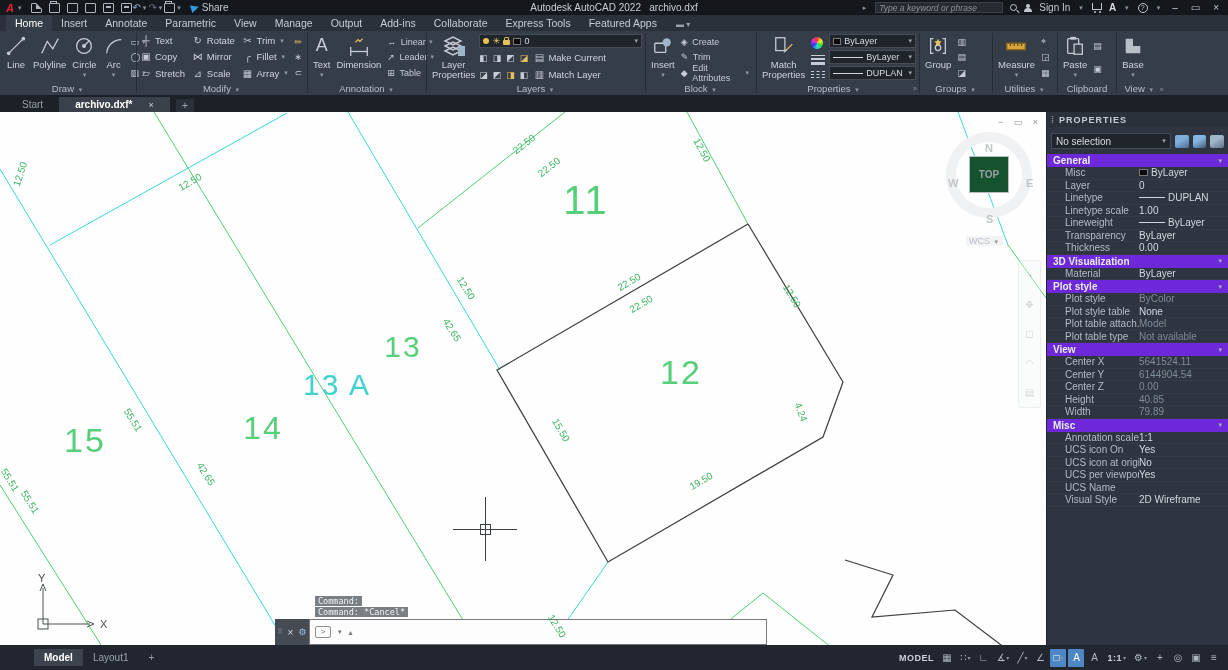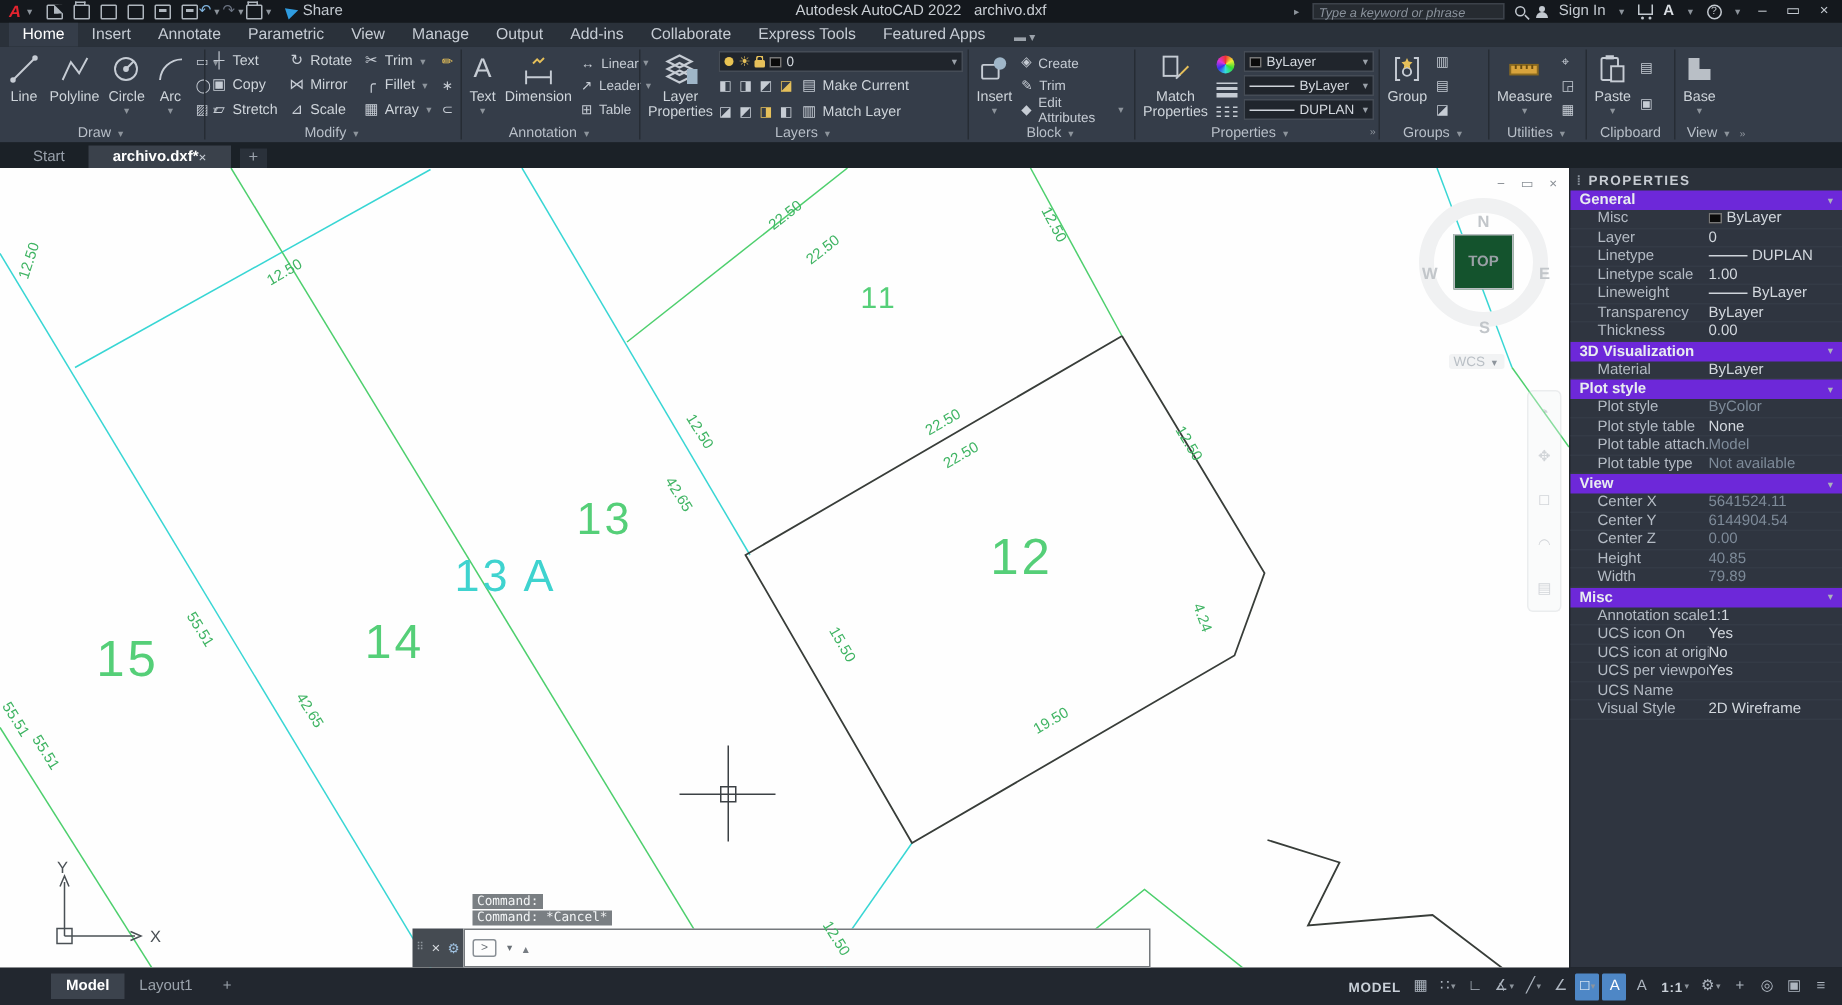--- a/index.html
+++ b/index.html
@@ -67,21 +67,21 @@
   .cwheel { width:12px; height:12px; border-radius:50%; background:conic-gradient(#e33,#ee3,#3d3,#3dd,#33e,#d3d,#e33); display:inline-block; }
   .lwstack { display:inline-flex; flex-direction:column; gap:2px; width:14px; }
   .lwstack i { border-top:1px solid #c6ccd4; } .lwstack i:nth-child(2){border-top-width:2px;} .lwstack i:nth-child(3){border-top-width:3px;}
   .ltstack { display:inline-flex; flex-direction:column; gap:2px; width:14px; }
   .ltstack i { border-top:1px dashed #c6ccd4; }
   .twoLine { line-height:10px; }
 
   
   #filetabs { height:17px; background:#1b2127; display:flex; align-items:flex-end; padding-left:6px; flex:0 0 17px; }
   .ftab { font-size:10px; color:#98a0aa; padding:2px 16px; }
-  .ftab.active { background:#3a414b; color:#fff; font-weight:bold; display:flex; gap:0; align-items:center; }
+  .ftab.active { background:#3a414b; color:#fff; font-weight:bold; display:flex; gap:16px; align-items:center; }
   .ftab .fx { font-weight:normal; color:#c6ccd4; font-size:9px; }
   .fplus { color:#9aa2ac; font-size:11px; margin-left:6px; padding:0 6px 1px; background:#2a313a; }
 
   
   #main { flex:1; display:flex; min-height:0; }
   #canvas { position:relative; width:1046px; height:533px; background:#fefefe; overflow:hidden; }
   #draw-svg { position:absolute; left:0; top:0; }
   .plabel-txt { position:absolute; transform:translate(-50%,-50%); font-weight:300; letter-spacing:2px; pointer-events:none; }
   .dim-txt { position:absolute; font-size:10px; color:#3fb463; white-space:nowrap; pointer-events:none; }
 
@@ -630,21 +630,21 @@
           <span class="dots">⠿</span>
           <span style="font-size:10px">×</span>
           <span style="font-size:9px;color:#9fc1e0">⚙</span>
         </div>
         <div id="cmd-field">
           <span id="cmd-icon">&gt;</span>
           <span class="dn" style="color:#6a7076">▾</span>
           <span id="cmd-up">▴</span>
         </div>
       </div>
-    <div class="plabel-txt" style="left: 586px; top: 88px; font-size: 20px; color: rgb(85, 207, 120);">11</div>
+    <div class="plabel-txt" style="left: 586px; top: 88px; font-size: 40px; color: rgb(85, 207, 120);">11</div>
         <div class="plabel-txt" style="left: 681px; top: 260px; font-size: 34px; color: rgb(85, 207, 120);">12</div>
         <div class="plabel-txt" style="left: 403px; top: 235px; font-size: 30px; color: rgb(85, 207, 120);">13</div>
         <div class="plabel-txt" style="left: 337px; top: 273px; font-size: 30px; color: rgb(63, 211, 207);">13 A</div>
         <div class="plabel-txt" style="left: 263px; top: 316px; font-size: 32px; color: rgb(85, 207, 120);">14</div>
         <div class="plabel-txt" style="left: 85px; top: 328px; font-size: 34px; color: rgb(85, 207, 120);">15</div>
         <div class="dim-txt" style="left: 20px; top: 62px; transform: translate(-50%, -50%) rotate(-72deg);">12.50</div>
         <div class="dim-txt" style="left: 190px; top: 70px; transform: translate(-50%, -50%) rotate(-30deg);">12.50</div>
         <div class="dim-txt" style="left: 524px; top: 32px; transform: translate(-50%, -50%) rotate(-38deg);">22.50</div>
         <div class="dim-txt" style="left: 549px; top: 55px; transform: translate(-50%, -50%) rotate(-38deg);">22.50</div>
         <div class="dim-txt" style="left: 702px; top: 38px; transform: translate(-50%, -50%) rotate(62deg);">12.50</div>
@@ -661,20 +661,29 @@
         <div class="dim-txt" style="left: 10px; top: 368px; transform: translate(-50%, -50%) rotate(58deg);">55.51</div>
         <div class="dim-txt" style="left: 30px; top: 390px; transform: translate(-50%, -50%) rotate(58deg);">55.51</div>
         <div class="dim-txt" style="left: 557px; top: 514px; transform: translate(-50%, -50%) rotate(58deg);">12.50</div>
       </div>
 
     <div id="palette">
       <div id="pal-header">
         <span style="color:#8a929c">⁞</span>
         <span>PROPERTIES</span>
       </div>
+      <div id="pal-combo-row">
+        <div id="pal-combo">
+          <span>No selection</span>
+            <span class="dar">▾</span>
+        </div>
+        <span class="pal-tool"></span>
+        <span class="pal-tool t2"></span>
+        <span class="pal-tool t3"></span>
+      </div>
       <div id="pal-sections">
           <div class="psec-h">
             <span>General</span>
             <span class="dar">▾</span>
           </div>
           <div class="prow">
             <span class="pl">Misc</span>
             <span class="pv">
               <span class="swatch"></span>
               <span>ByLayer</span>

